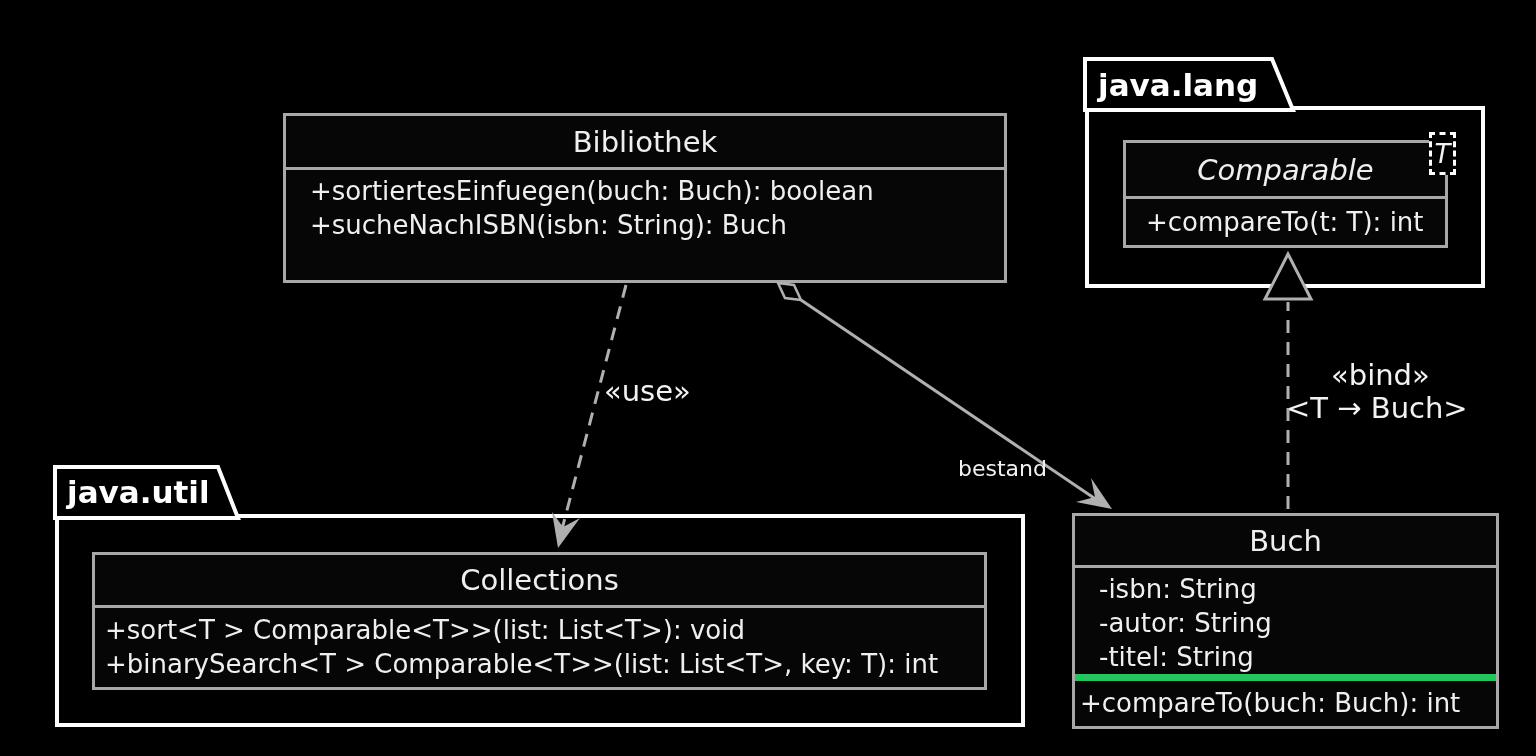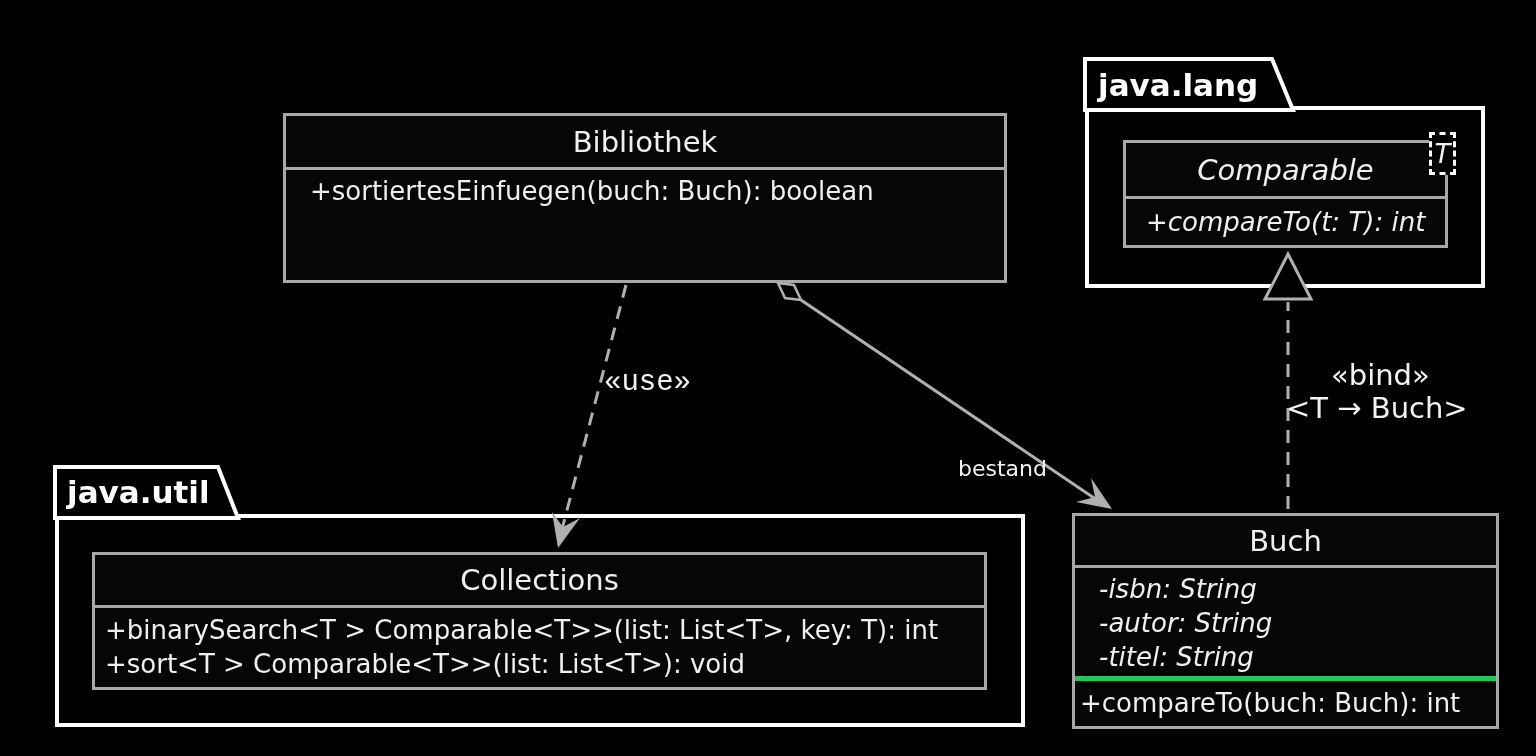--- a/index.html
+++ b/index.html
@@ -66,52 +66,53 @@
     <polygon points="1288,254 1265,299 1311,299" fill="#000000" stroke="#b0b0b0" stroke-width="3"></polygon>
   </svg>
 
   <div class="pkg-label" style="left:1098px;top:62px;line-height:46px;">java.lang</div>
   <div class="pkg-label" style="left:67px;top:469px;line-height:46px;">java.util</div>
 
   <div class="cls" style="left:283px;top:113px;width:724px;height:170px;">
     <div class="title" style="height:54px;">Bibliothek</div>
     <div class="members">
       <div>+sortiertesEinfuegen(buch: Buch): boolean</div>
+      <div>+sucheNachISBN(isbn: String): Buch</div>
     </div>
   </div>
 
   <div class="cls" style="left:1123px;top:140px;width:325px;height:108px;">
     <div class="title italic" style="height:56px;">Comparable</div>
-    <div class="members" style="line-height:40px;padding:3px 20px;font-style:italic;">
+    <div class="members" style="line-height:40px;padding:3px 20px;">
       <div>+compareTo(t: T): int</div>
     </div>
   </div>
 
   <div class="tparam" style="left:1429px;top:132px;width:27px;height:43px;">
     <span>T</span>
   </div>
 
   <div class="cls" style="left:92px;top:552px;width:895px;height:138px;">
     <div class="title" style="height:53px;">Collections</div>
     <div class="members" style="padding:5px 10px;">
+      <div>+sort&lt;T &gt; Comparable&lt;T&gt;&gt;(list: List&lt;T&gt;): void</div>
       <div>+binarySearch&lt;T &gt; Comparable&lt;T&gt;&gt;(list: List&lt;T&gt;, key: T): int</div>
-      <div>+sort&lt;T &gt; Comparable&lt;T&gt;&gt;(list: List&lt;T&gt;): void</div>
     </div>
   </div>
 
   <div class="cls" style="left:1072px;top:513px;width:427px;height:216px;">
     <div class="title" style="height:52px;">Buch</div>
-    <div class="members" style="height:113px;border-bottom:5px solid #22c55e;font-style:italic;">
+    <div class="members" style="height:113px;border-bottom:7px solid #22c55e;">
       <div>-isbn: String</div>
       <div>-autor: String</div>
       <div>-titel: String</div>
     </div>
     <div class="members" style="line-height:38px;padding:3px 5px;">
       <div>+compareTo(buch: Buch): int</div>
     </div>
   </div>
 
-  <div class="rel-label" style="left:604px;top:366px;font-family:Liberation Mono, monospace;">«use»</div>
+  <div class="rel-label" style="left:604px;top:374px;">«use»</div>
   <div class="rel-label" style="left:958px;top:456px;font-size:22px;">bestand</div>
   <div class="rel-label" style="left:1331px;top:358px;">«bind»</div>
   <div class="rel-label" style="left:1286px;top:391px;">&lt;T → Buch&gt;</div>
 
 </div>
 
 </body></html>

